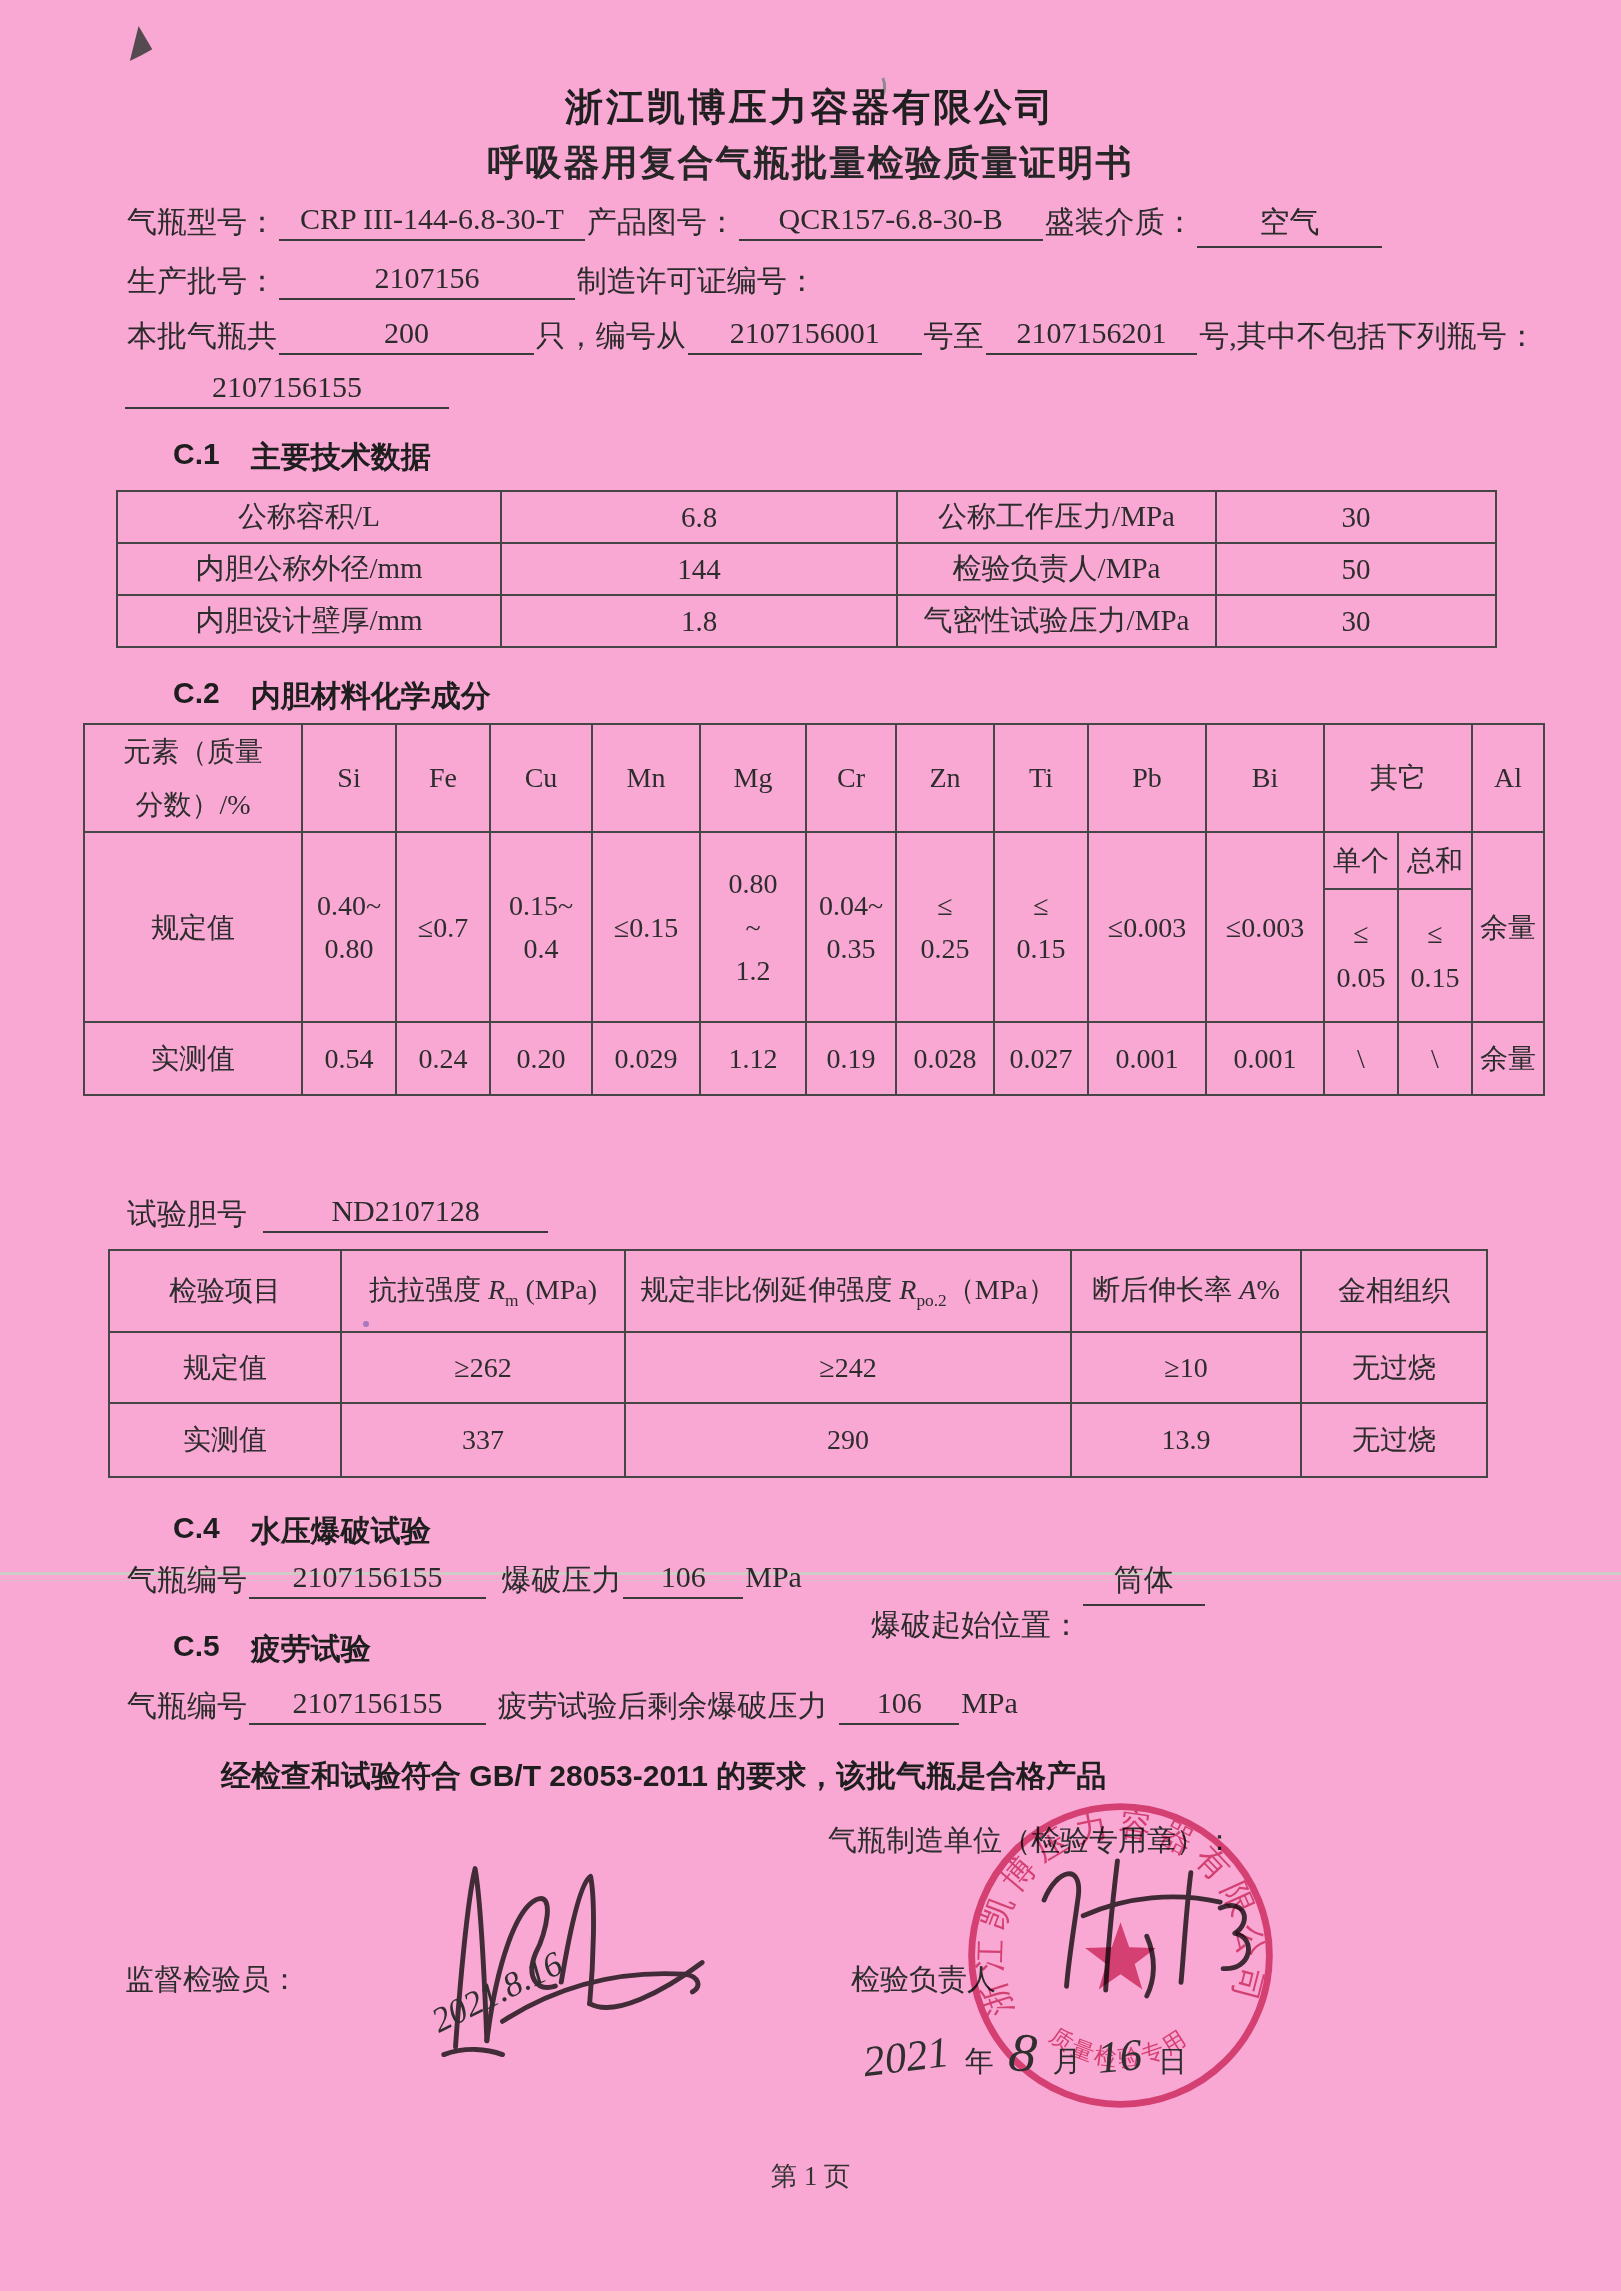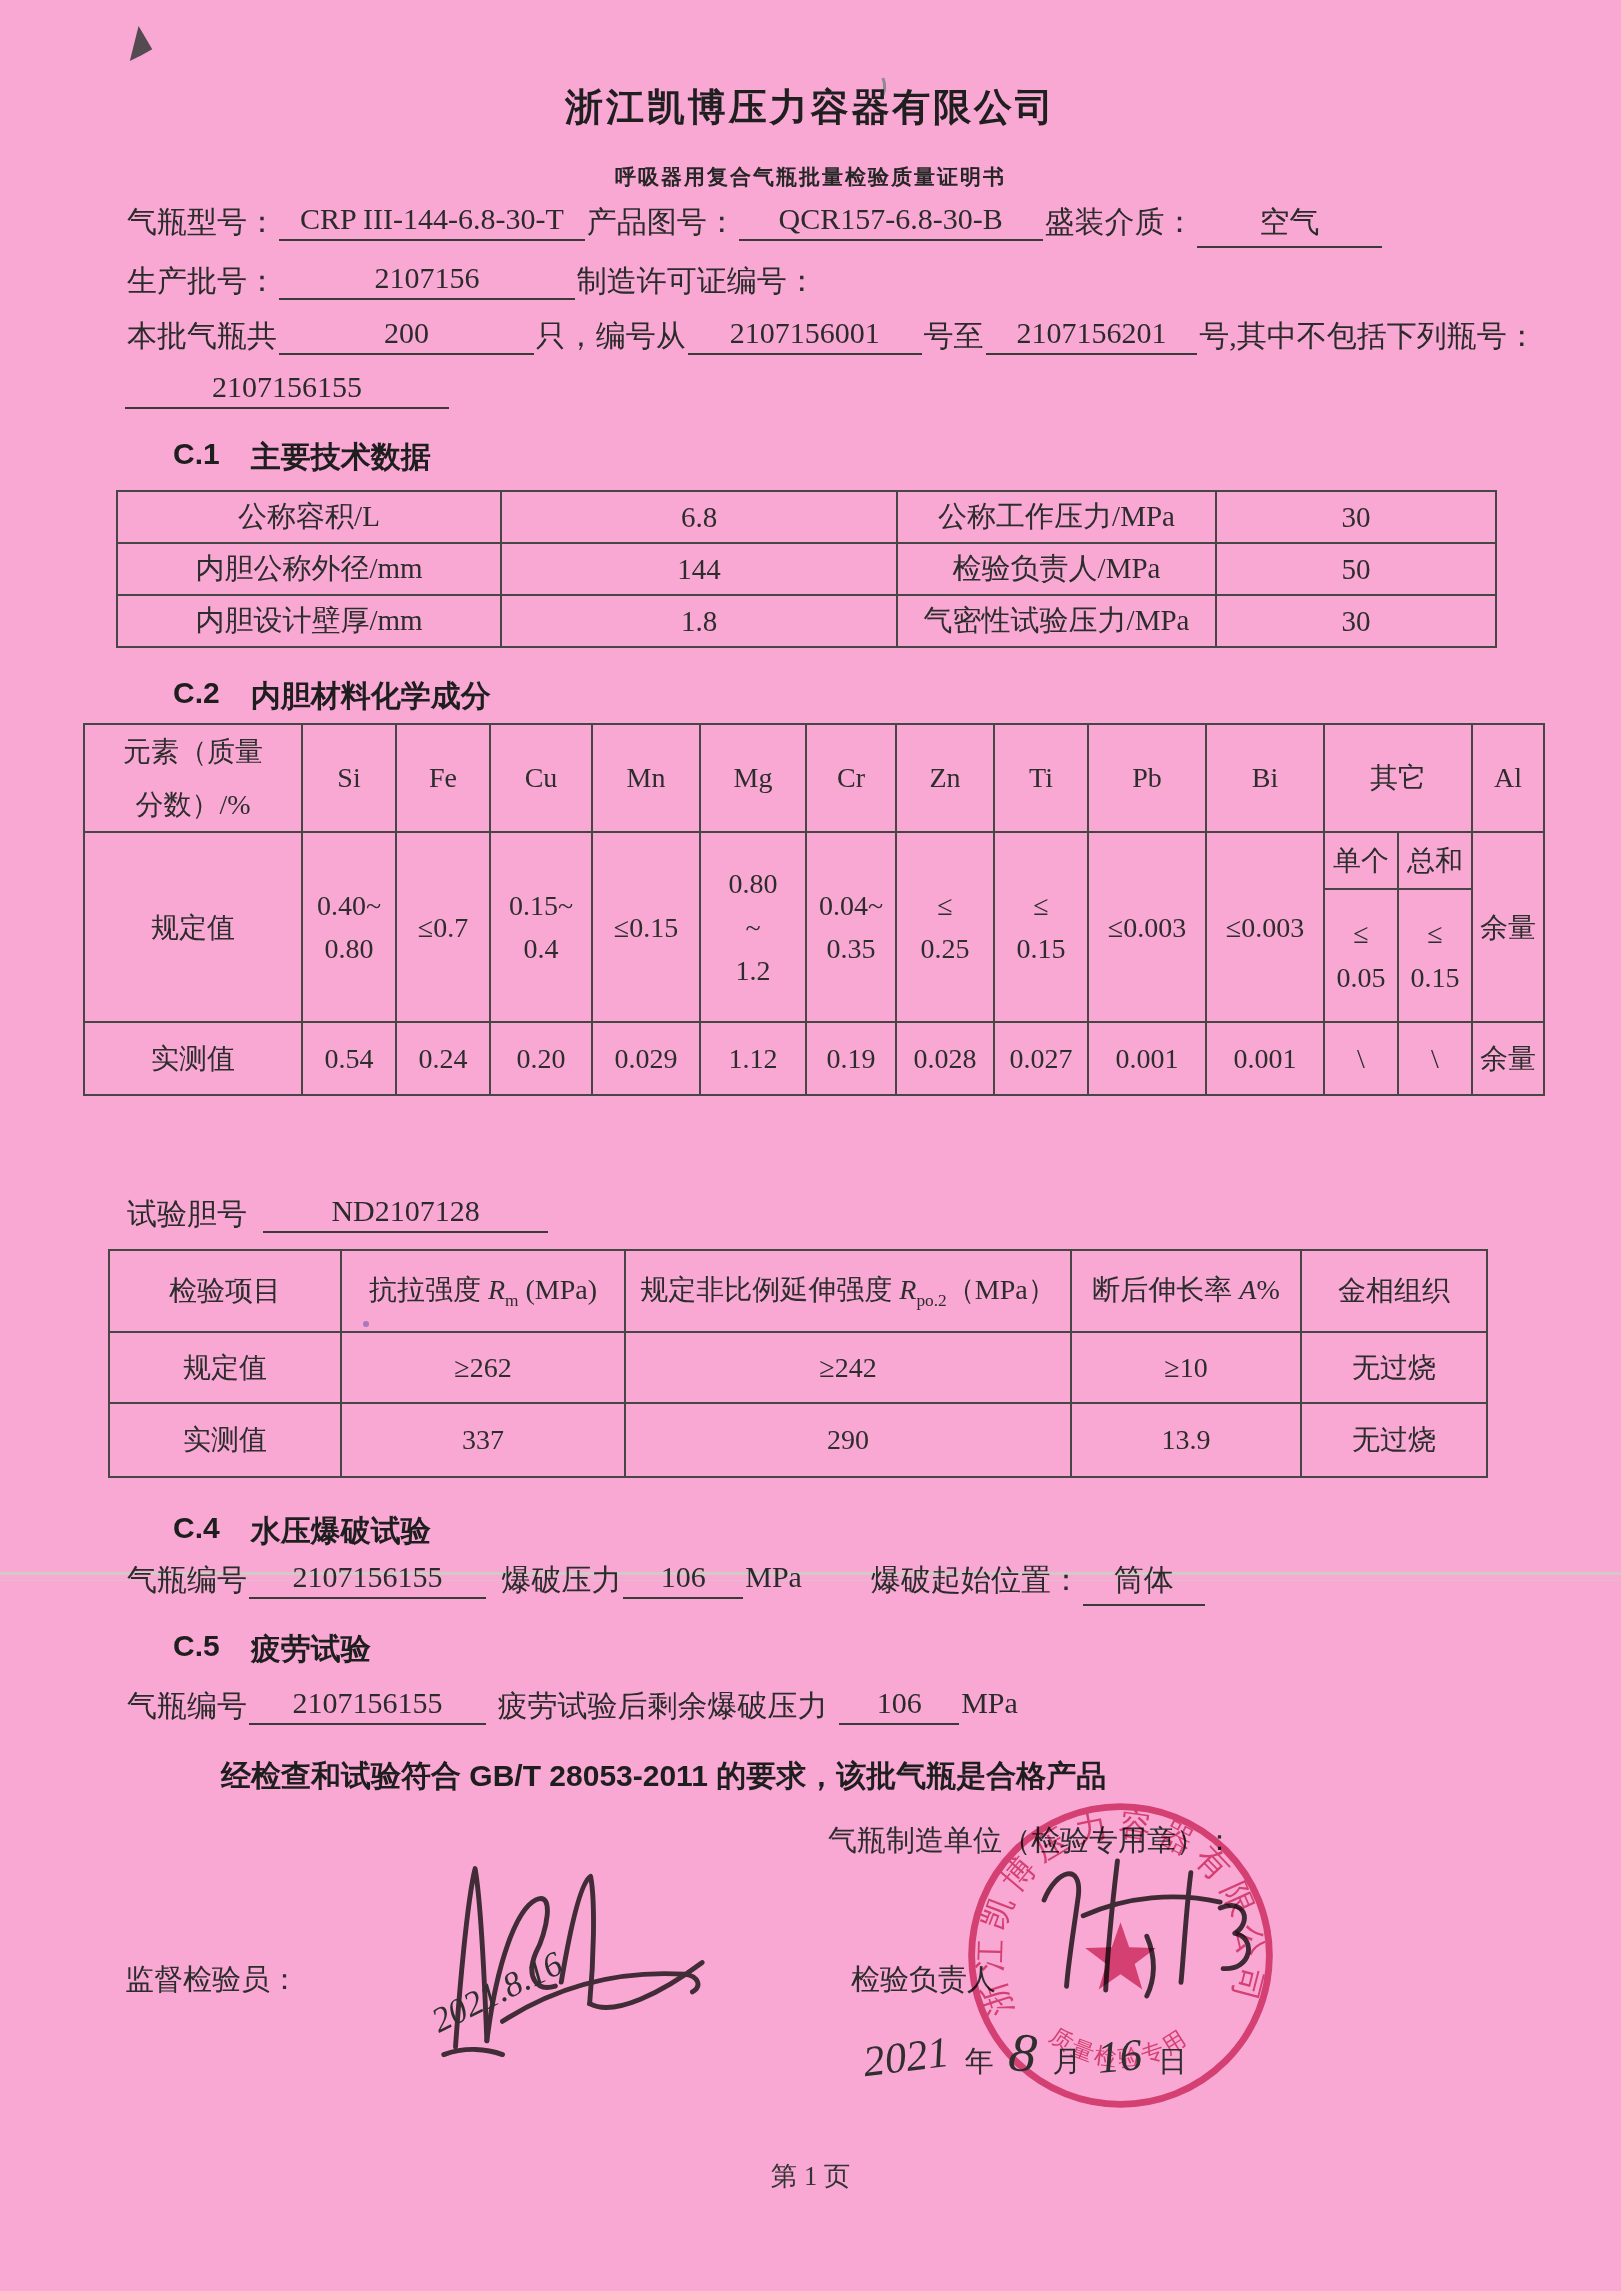--- a/index.html
+++ b/index.html
@@ -1,21 +1,21 @@
 <!DOCTYPE html>
 <html><head>
 <meta charset="utf-8">
 <style>
   html,body{margin:0;padding:0;background:#e9e7e3;}
   .page{position:relative;width:1621px;height:2292px;background:#f9a8d4;
         font-family:"Liberation Serif","DejaVu Serif",serif;color:#2d2d2d;overflow:hidden;}
   .abs{position:absolute;}
   .sans{font-family:"Liberation Sans","DejaVu Sans",sans-serif;}
   .doc-title{top:82px;left:0;width:100%;text-align:center;font-weight:bold;font-size:38px;letter-spacing:2.9px;color:#1f1f1f;}
-  .doc-subtitle{top:163px;left:0;width:100%;text-align:center;font-weight:bold;font-size:21px;letter-spacing:2px;color:#262626;}
+  .doc-subtitle{top:139px;left:0;width:100%;text-align:center;font-weight:bold;font-size:36px;letter-spacing:2px;color:#262626;}
   .fline{position:absolute;left:125px;display:flex;align-items:flex-start;font-size:30px;white-space:nowrap;color:#2b2b2b;}
   .lab{padding:0 2px;}
   .uv{border-bottom:2px solid #3a3a3a;text-align:center;display:inline-block;padding:0 5.9px 2.9px;}
   .sech{position:absolute;left:173px;font-family:"Liberation Sans","DejaVu Sans",sans-serif;font-weight:bold;font-size:30px;display:flex;gap:31px;color:#1e1e1e;justify-content:space-between;}
   table.t{position:absolute;border-collapse:collapse;table-layout:fixed;}
   table.t td{border:2.5px solid #464646;text-align:center;vertical-align:middle;padding:0;}
   .t1{left:116px;top:490px;width:1379px;font-size:29px;}
   .t1 td{height:50px;}
   .t2{left:83px;top:723px;width:1457px;font-size:28px;line-height:1.55;}
   .t3{left:108px;top:1249px;width:1379px;font-size:28px;}
@@ -244,21 +244,21 @@
   <div class="sech" style="top:1511px;">
     <span>C.4</span>
     <span>水压爆破试验</span>
   </div>
   <div class="fline" style="top:1560px;">
     <span class="lab">气瓶编号</span>
     <span class="uv" style="width:225px;">2107156155</span>
     <span class="lab" style="margin-left:13.7px;">爆破压力</span>
     <span class="uv" style="width:108px;">106</span>
     <span class="lab">MPa</span>
-    <span class="lab" style="margin-left:65px;">爆破起始位置：</span>
+    <span class="lab" style="margin-left:65px;margin-top:45px;">爆破起始位置：</span>
     <span class="uv" style="width:110px;">筒体</span>
   </div>
 
   <div class="sech" style="top:1629px;">
     <span>C.5</span>
     <span>疲劳试验</span>
   </div>
   <div class="fline" style="top:1686px;">
     <span class="lab">气瓶编号</span>
     <span class="uv" style="width:225px;">2107156155</span>

